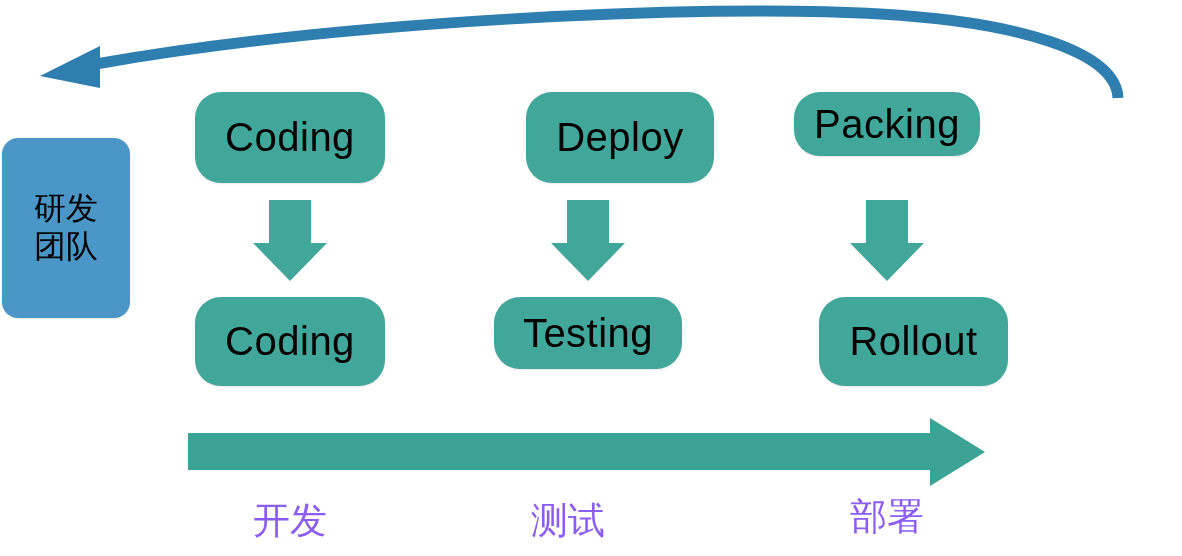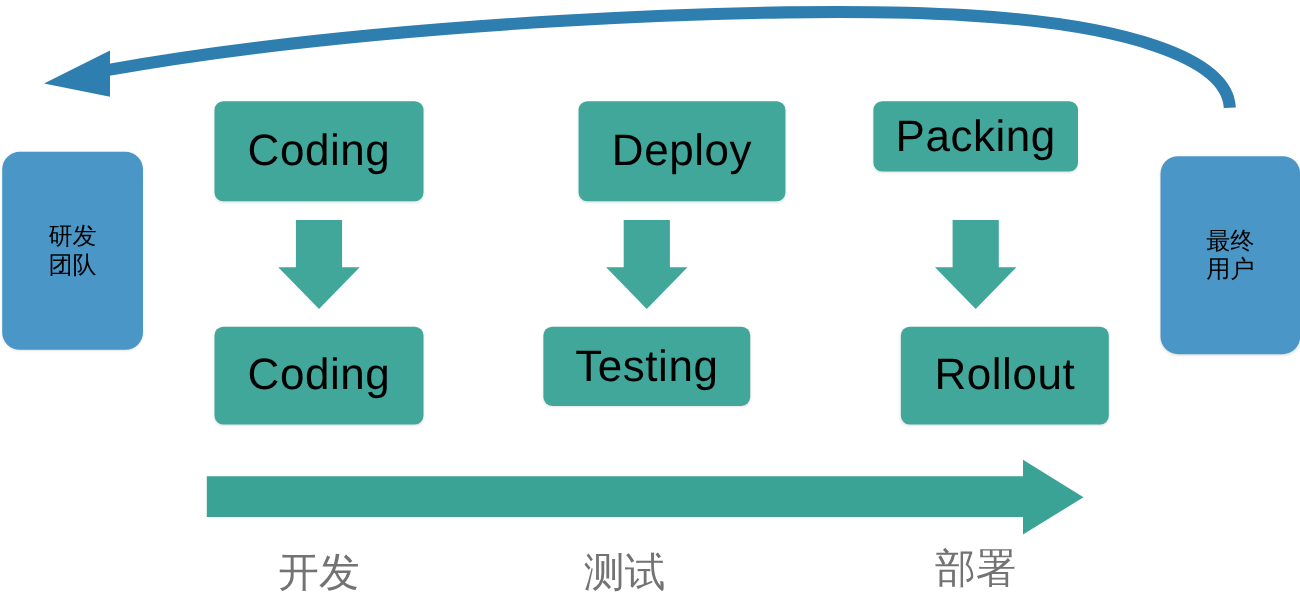--- a/index.html
+++ b/index.html
@@ -19,39 +19,39 @@
     position: absolute;
     display: flex;
     align-items: center;
     justify-content: center;
     text-align: center;
     color: #000000;
     box-sizing: border-box;
   }
   .green-box {
     background: #41a79a;
-    border-radius: 8px;
+    border-radius: 26px;
     font-size: 40px;
     font-weight: 400;
     letter-spacing: 0.5px;
     box-shadow: 0 1px 2px rgba(0,0,0,0.10);
   }
   .blue-box {
     background: #4a96c7;
     border-radius: 16px;
-    font-size: 22px;
+    font-size: 32px;
     line-height: 1.18;
     font-weight: 400;
     box-shadow: 0 1px 2px rgba(0,0,0,0.10);
   }
   .blue-box span { display: block; }
   .stage-label {
     position: absolute;
     font-size: 37px;
-    color: #737373;
+    color: #8b5cf6;
     text-align: center;
     white-space: nowrap;
   }
   .svg-layer {
     position: absolute;
     left: 0;
     top: 0;
     width: 1182px;
     height: 556px;
     pointer-events: none;
@@ -88,26 +88,20 @@
     </g>
   </svg>
 
   <div class="node blue-box" style="left:2px; top:138px; width:128px; height:180px;">
     <div>
       <span>研发</span>
       <span>团队</span>
     </div>
   </div>
 
-  <div class="node blue-box" style="left:1055px; top:142px; width:127px; height:180px;">
-    <div>
-      <span>最终</span>
-      <span>用户</span>
-    </div>
-  </div>
 
   <div class="node green-box" style="left:195px; top:92px; width:190px; height:91px;">Coding</div>
 
   <div class="node green-box" style="left:195px; top:297px; width:190px; height:89px;">Coding</div>
 
   <div class="stage-label" style="left:190px; top:496px; width:200px;">开发</div>
 
   <div class="node green-box" style="left:494px; top:92px; width:188px; height:91px;margin-left:32px;">Deploy</div>
 
   <div class="node green-box" style="left:494px; top:297px; width:188px; height:72px;">Testing</div>

